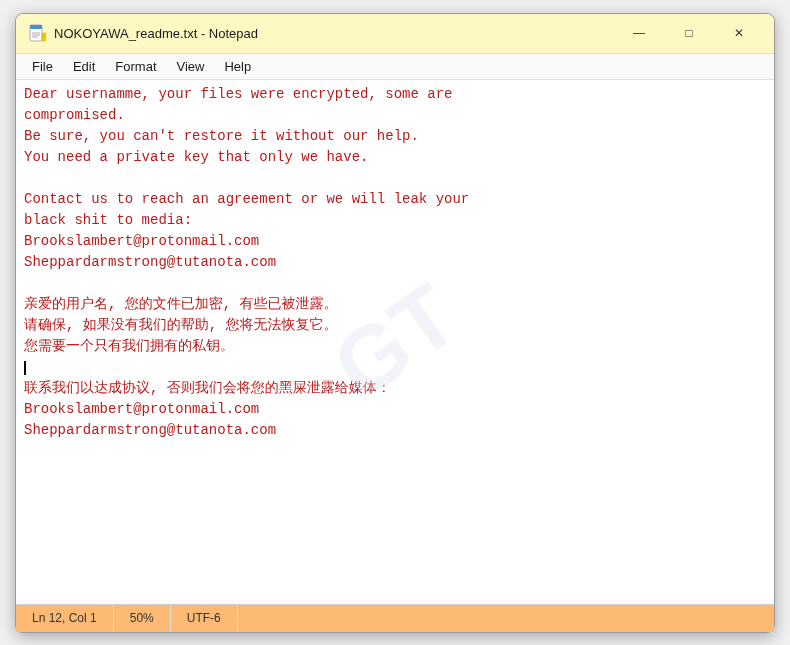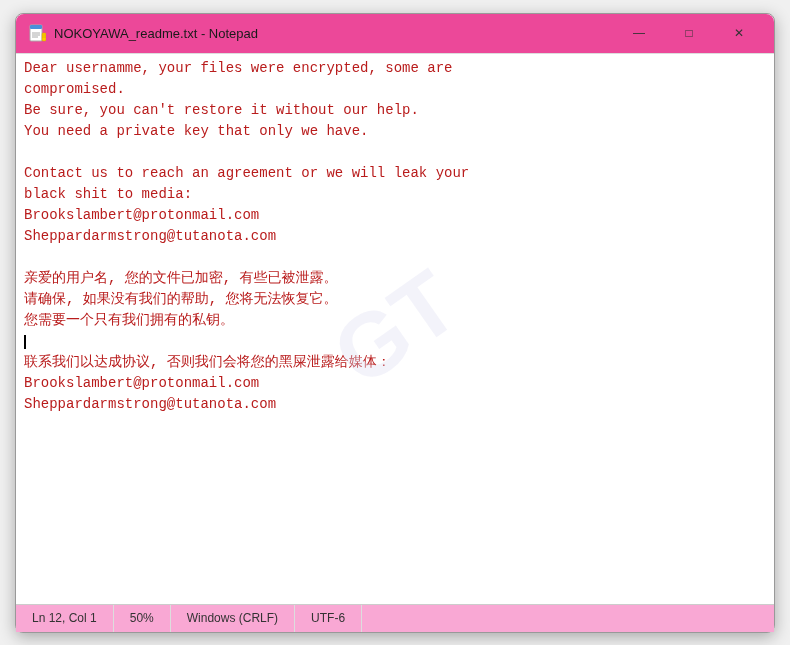--- a/index.html
+++ b/index.html
@@ -24,21 +24,21 @@
       height: 620px;
       background: #ffffff;
       border: 1px solid #999;
       border-radius: 8px;
       display: flex;
       flex-direction: column;
       box-shadow: 0 4px 16px rgba(0,0,0,0.3);
     }
 
     .title-bar {
-      background: #ec4899;
+      background: #fef9c3;
       border-bottom: 1px solid #ddd;
       border-radius: 8px 8px 0 0;
       padding: 8px 12px;
       display: flex;
       align-items: center;
       justify-content: space-between;
       height: 40px;
     }
 
     .title-bar-left {
@@ -145,21 +145,21 @@
     }
 
     @keyframes blink {
       50% { opacity: 0; }
     }
 
     .status-bar {
       display: flex;
       align-items: center;
       border-top: 1px solid #ccc;
-      background: #f9a8d4;
+      background: #fdba74;
       height: 28px;
       padding: 0;
     }
 
     .status-item {
       padding: 0 16px;
       font-size: 12px;
       color: #333;
       height: 100%;
       display: flex;
@@ -211,20 +211,27 @@
       </div>
       <span class="title-text">NOKOYAWA_readme.txt - Notepad</span>
     </div>
     <div class="window-controls">
       <button class="win-btn">—</button>
       <button class="win-btn">□</button>
       <button class="win-btn close">✕</button>
     </div>
   </div>
 
+  <div class="menu-bar">
+    <div class="menu-item">File</div>
+    <div class="menu-item">Edit</div>
+    <div class="menu-item">Format</div>
+    <div class="menu-item">View</div>
+    <div class="menu-item">Help</div>
+  </div>
 
   <div class="content-area">
     <div class="watermark-container">
       <span class="watermark-text">GT</span>
     </div>
     <div class="text-content"><span>Dear usernamme, your files were encrypted, some are
 compromised.
 Be sure, you can't restore it without our help.
 You need a private key that only we have.
 
@@ -238,16 +245,15 @@
 您需要一个只有我们拥有的私钥。
 </span><span class="cursor-line"></span><span>
 联系我们以达成协议, 否则我们会将您的黑屎泄露给媒体：
 Brookslambert@protonmail.com
 Sheppardarmstrong@tutanota.com</span></div>
   </div>
 
   <div class="status-bar">
     <div class="status-item">Ln 12, Col 1</div>
     <div class="status-item">50%</div>
-    <div class="status-item">Windows (CRLF)</div>
     <div class="status-item">UTF-6</div>
   </div>
 </div>
 
 </body></html>

